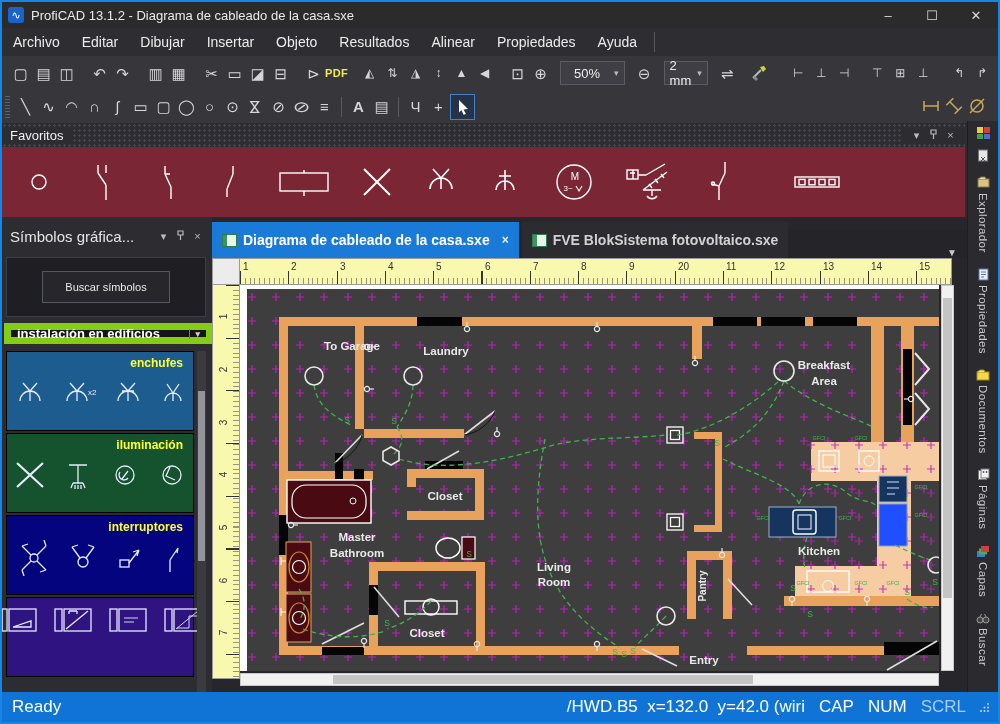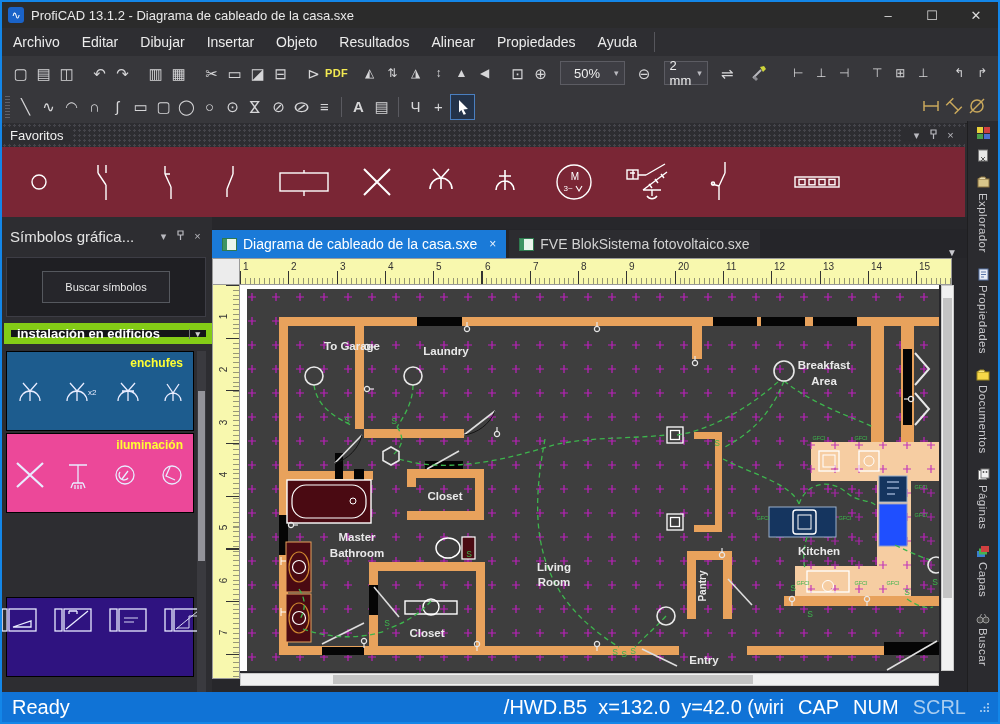--- a/index.html
+++ b/index.html
@@ -52,21 +52,21 @@
   .lp-drop .arr{margin-left:auto;color:#cfcfcf;font-size:9px;border-left:1px solid #77777d;padding-left:5px;}
   .group{left:4px;width:188px;height:80px;border:1px solid #000;box-sizing:border-box;}
   .group .gt{text-align:right;color:#ffff33;font-weight:bold;font-size:12px;padding:4px 10px 0 0;}
   .group .gs{display:flex;justify-content:center;align-items:center;gap:13px;margin-top:6px;}
   .group svg{stroke:#e8ecff;fill:none;stroke-width:1.3;}
   .lp-scroll{left:195px;top:134px;width:9px;height:341px;background:#3a3a3f;}
   .lp-thumb{left:1px;top:40px;width:7px;height:170px;background:#93939a;}
   
   .doc{left:210px;top:0;width:755px;height:475px;background:#27272b;}
   .tabbar{left:0;top:12px;width:100%;height:29px;background:#252529;display:flex;align-items:flex-end;}
-  .tab{height:28px;display:flex;align-items:center;font-size:14px;padding:0 10px;}
+  .tab{height:36px;display:flex;align-items:center;font-size:14px;padding:0 10px;font-weight:bold;}
   .tab.on{background:#1a7ad8;color:#fff;}
   .tab.off{background:#2c2c30;color:#d2d2d2;margin-left:3px;}
   .tabx{margin-left:12px;font-size:12px;color:#e8f2ff;}
   .tabdrop{margin-left:auto;color:#c9c9cf;font-size:10px;padding-right:10px;}
   .ticon{width:13px;height:11px;margin-right:6px;background:#e9f5ec;border:1px solid #2f7a4f;position:relative;}
   .ticon:before{content:"";position:absolute;left:0;top:0;width:4px;height:100%;background:#3d9463;}
   .corner{left:0;top:41px;width:28px;height:27px;background:#ececec;border:1px solid #9a9a9a;box-sizing:border-box;}
   .hruler{left:28px;top:41px;width:712px;height:27px;background:#f8f8ae;border:1px solid #9a9a9a;border-left:none;box-sizing:border-box;position:absolute;overflow:hidden;
      background-image:
        repeating-linear-gradient(90deg,#333 0 1px,transparent 1px 48.3px),
@@ -83,21 +83,21 @@
   .vscroll{left:729px;top:68px;width:13px;height:386px;background:#f1f1f1;border:1px solid #c9c9c9;box-sizing:border-box;}
   .vthumb{left:1px;top:12px;width:9px;height:300px;background:#c4c4c4;}
   .hscroll{left:28px;top:456px;width:699px;height:13px;background:#f1f1f1;border:1px solid #c9c9c9;box-sizing:border-box;}
   .hthumb{left:92px;top:1px;width:420px;height:9px;background:#c4c4c4;}
   
   .rstrip{left:965px;top:119px;width:31px;height:571px;background:#2b2b2f;border-left:1px solid #1e1e20;box-sizing:border-box;
           display:flex;flex-direction:column;align-items:center;padding-top:5px;}
   .rtab{display:flex;flex-direction:column;align-items:center;margin-bottom:15px;}
   .rtab .vt{writing-mode:vertical-rl;color:#c9c9cd;font-size:11.5px;margin-top:4px;letter-spacing:.4px;}
   
-  .statusbar{left:0;top:690px;width:100%;height:30px;background:#1073d6;color:#fff;display:flex;align-items:center;font-size:20px;justify-content:center;}
+  .statusbar{left:0;top:690px;width:100%;height:30px;background:#1073d6;color:#fff;display:flex;align-items:center;font-size:17px;justify-content:center;}
   .statusbar .ready{padding-left:10px;}
   .statusbar .right{margin-left:auto;display:flex;align-items:center;gap:14px;padding-right:8px;}
   .statusbar .dim{color:#a9cdf0;}
   svg text{font-family:"Liberation Sans",sans-serif;}
 </style>
 </head>
 <body>
 
 <div class="window">
 
@@ -355,40 +355,60 @@
               </svg></span>
           <span><svg width="34" height="34" viewBox="-17 -17 34 34">
                 <path d="M-10,8 A10,10 0 0 1 10,8 M0,-2 V8 M0,-2 L-7,-10 M0,-2 L7,-10 M-6,-2 H6"></path>
               </svg></span>
           <span><svg width="30" height="34" viewBox="-15 -17 30 34">
                 <path d="M-8,8 A8,8 0 0 1 8,8 M0,0 V8 M0,0 L-6,-9 M0,0 L6,-9"></path>
               </svg></span>
         </div>
       </div>
 
-      <div class="abs group" style="top:216px;background:#ec4899;">
+      <div class="abs group" style="top:216px;background:#14532d;">
         <div class="gt">iluminación</div>
         <div class="gs">
           <span><svg width="36" height="34" viewBox="-18 -17 36 34">
                 <path d="M-13,-12 L13,12 M13,-12 L-13,12" stroke-width="2.2"></path>
               </svg></span>
           <span><svg width="34" height="34" viewBox="-17 -17 34 34">
                 <path d="M0,-10 V8 M-9,-10 H9 M-5,8 h10 M-5,8 l-2,5 M5,8 l2,5 M-3,10 v4 M0,10 v4 M3,10 v4"></path>
               </svg></span>
           <span><svg width="34" height="34" viewBox="-17 -17 34 34">
                 <circle r="9"></circle>
                 <path d="M-5,-3 a5,5 0 1 0 8,6 M-3,4 l6,-8"></path>
               </svg></span>
           <span><svg width="34" height="34" viewBox="-17 -17 34 34">
                 <circle r="9"></circle>
                 <path d="M-2,-8 l-4,9 9,4"></path>
               </svg></span>
         </div>
       </div>
 
+      <div class="abs group" style="top:298px;background:#04047e;">
+        <div class="gt">interruptores</div>
+        <div class="gs">
+          <span><svg width="38" height="36" viewBox="-19 -18 38 36">
+                <circle r="4"></circle>
+                <path d="M-3,-3 L-12,-12 M3,-3 L12,-12 M-3,3 L-12,12 M3,3 L12,12 M-12,-12 l6,-2 M12,-12 l-2,-6 M-12,12 l2,6 M12,12 l-6,2"></path>
+              </svg></span>
+          <span><svg width="34" height="36" viewBox="-17 -18 34 36">
+                <circle cx="0" cy="4" r="5"></circle>
+                <path d="M-3,0 L-11,-11 M3,0 L11,-11 M-11,-11 l6,-2 M11,-11 l-6,-2"></path>
+              </svg></span>
+          <span><svg width="32" height="36" viewBox="-16 -18 32 36">
+                <rect x="-9" y="2" width="9" height="7"></rect>
+                <path d="M0,5 L10,-8 M10,-8 l-2,6 M10,-8 l-6,2"></path>
+              </svg></span>
+          <span><svg width="28" height="36" viewBox="-14 -18 28 36">
+                <path d="M-2,14 V2 M-2,2 L6,-10 M6,-10 l-1,5"></path>
+              </svg></span>
+        </div>
+      </div>
 
       <div class="abs group" style="top:380px;background:#2f1380;">
         <div class="gs">
           <span><svg width="42" height="32" viewBox="-21 -16 42 32">
                 <rect x="-18" y="-11" width="7" height="22"></rect>
                 <path d="M-15.5,-11 v22" stroke-width=".8"></path>
                 <rect x="-9" y="-11" width="27" height="22"></rect>
                 <path d="M-5,7 L13,1 L13,7 Z"></path>
               </svg></span>
           <span><svg width="42" height="32" viewBox="-21 -16 42 32">

